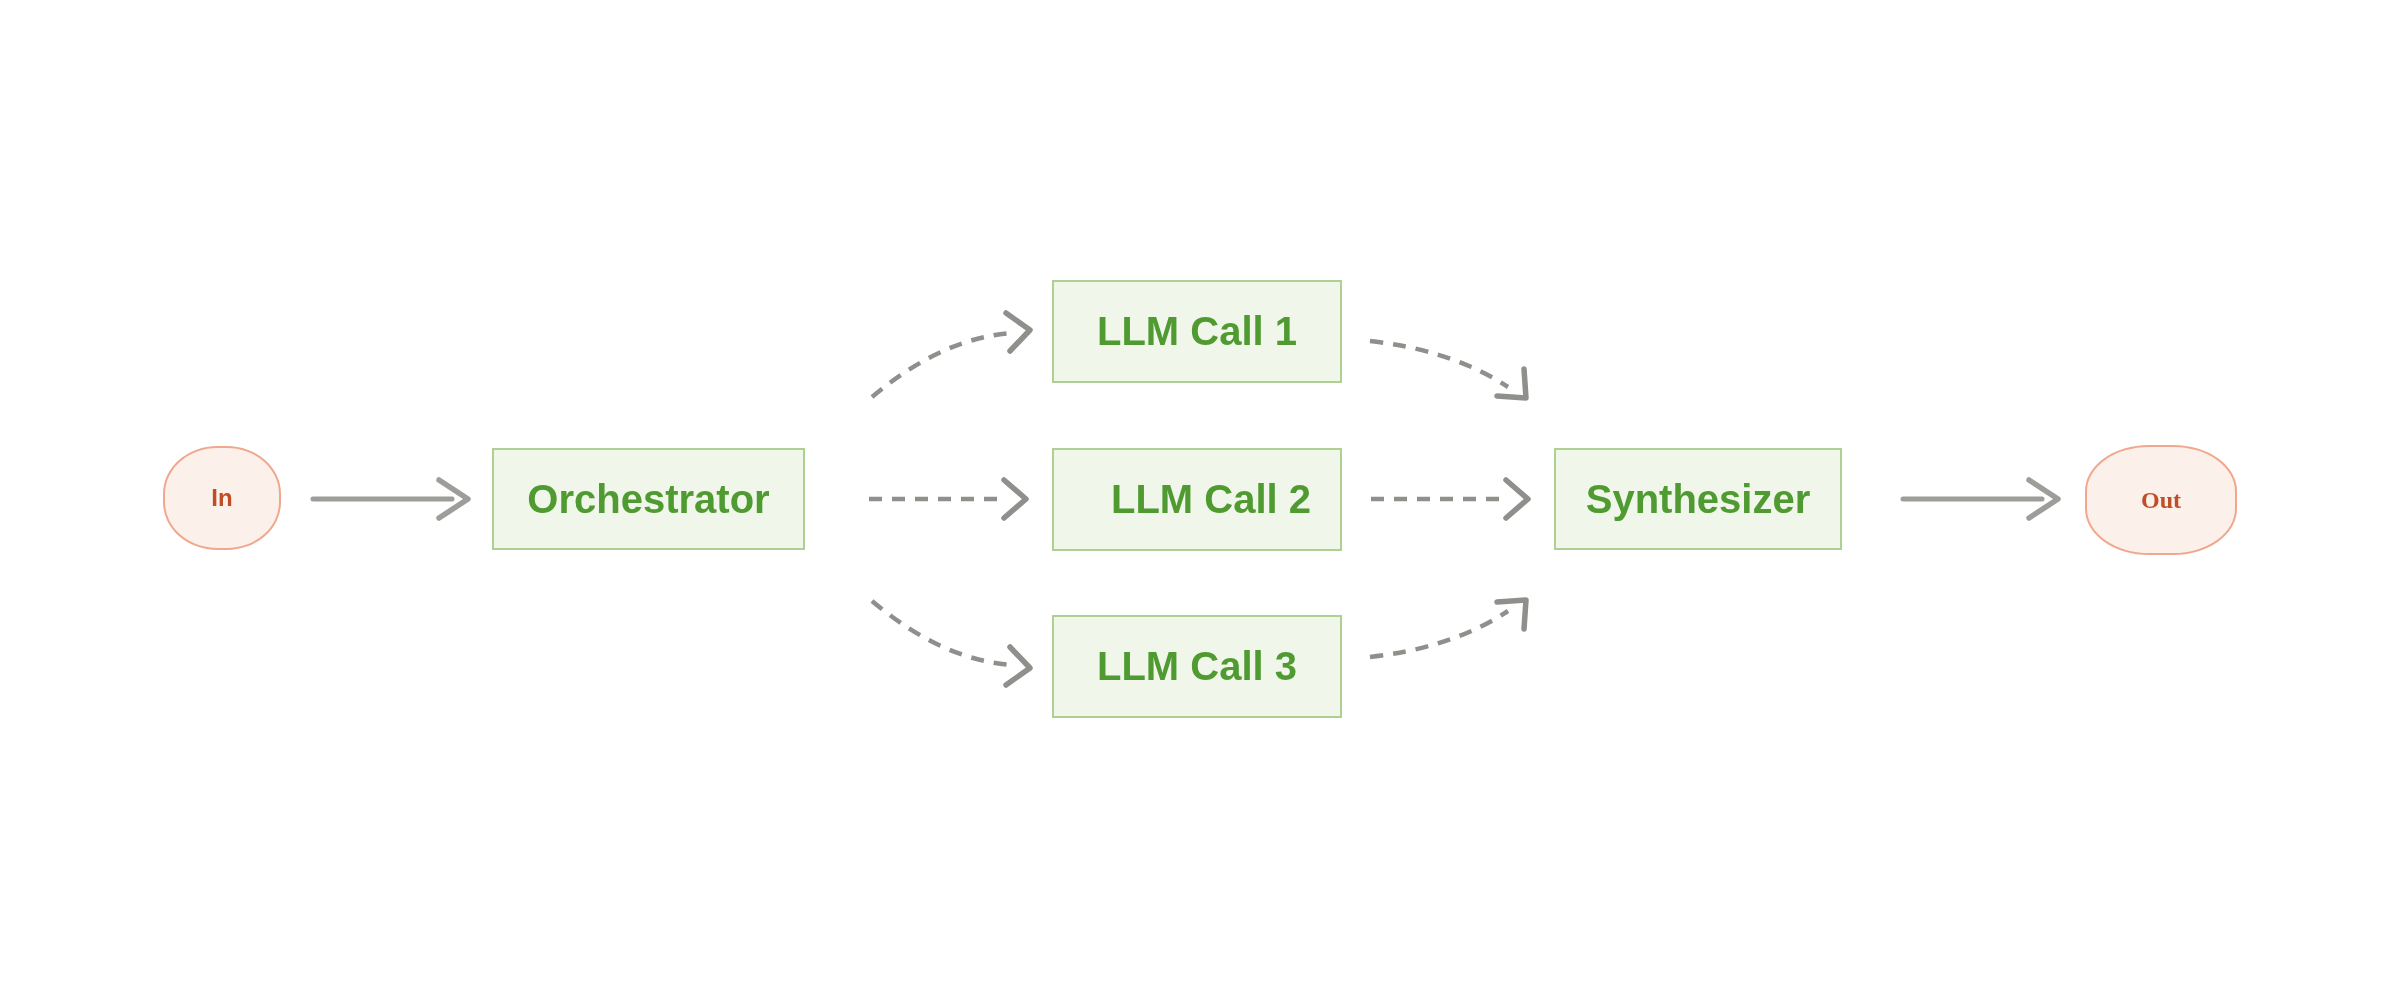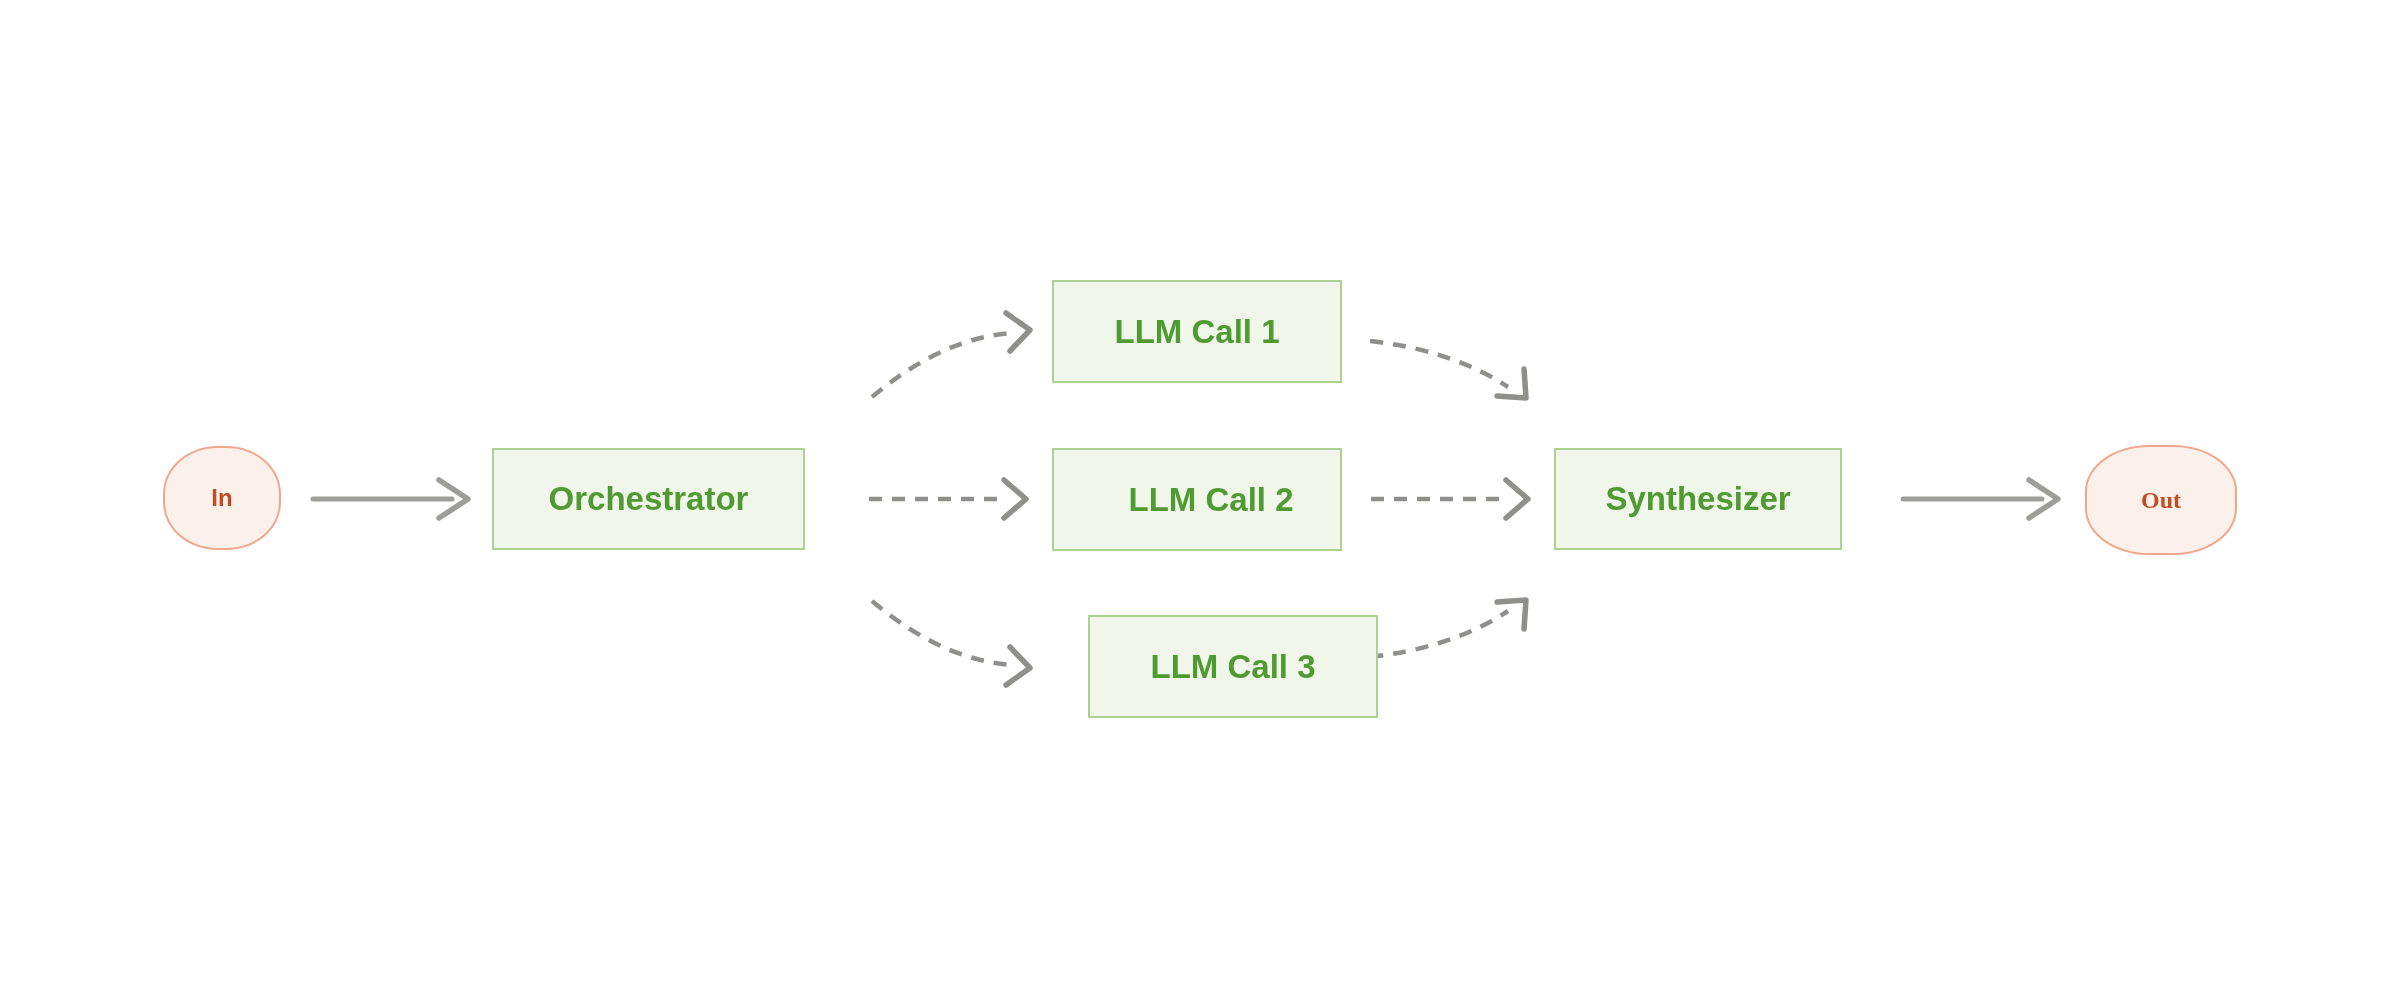--- a/index.html
+++ b/index.html
@@ -45,34 +45,34 @@
     display: flex;
     align-items: center;
     justify-content: center;
     box-sizing: border-box;
     font-weight: bold;
   }
   .node-box {
     background: var(--node_green_fill, #f0f6ea);
     border: 2.5px solid var(--node_green_border, #aed093);
     color: var(--node_green_text, #4f9a31);
-    font-size: 33px;
+    font-size: 40px;
   }
   .node-terminal {
     background: var(--terminal_pink_fill, #fcf0ea);
     border: 2.5px solid var(--terminal_pink_border, #efa88d);
     color: var(--terminal_red_text, #bf4e26);
     font-size: 24px;
   }
   .node-in    { left: 163px;  top: 446px; width: 118px; height: 104px; border-radius: 46%; }
   .node-out   { left: 2085px; top: 445px; width: 152px; height: 110px; border-radius: 42%; font-family: Liberation Serif, serif; }
   .node-orch  { left: 492px;  top: 448px; width: 313px; height: 102px; }
   .node-llm1  { left: 1052px; top: 280px; width: 290px; height: 103px; }
   .node-llm2  { left: 1052px; top: 448px; width: 290px; height: 103px; padding-left: 28px; }
-  .node-llm3  { left: 1088px; top: 615px; width: 290px; height: 103px; }
+  .node-llm3  { left: 1052px; top: 615px; width: 290px; height: 103px; }
   .node-synth { left: 1554px; top: 448px; width: 288px; height: 102px; }
 </style>
 </head>
 <body>
 
 <div class="canvas">
 
   <svg class="edges-layer" viewBox="0 0 2401 1000" xmlns="http://www.w3.org/2000/svg">
 
     <g>

